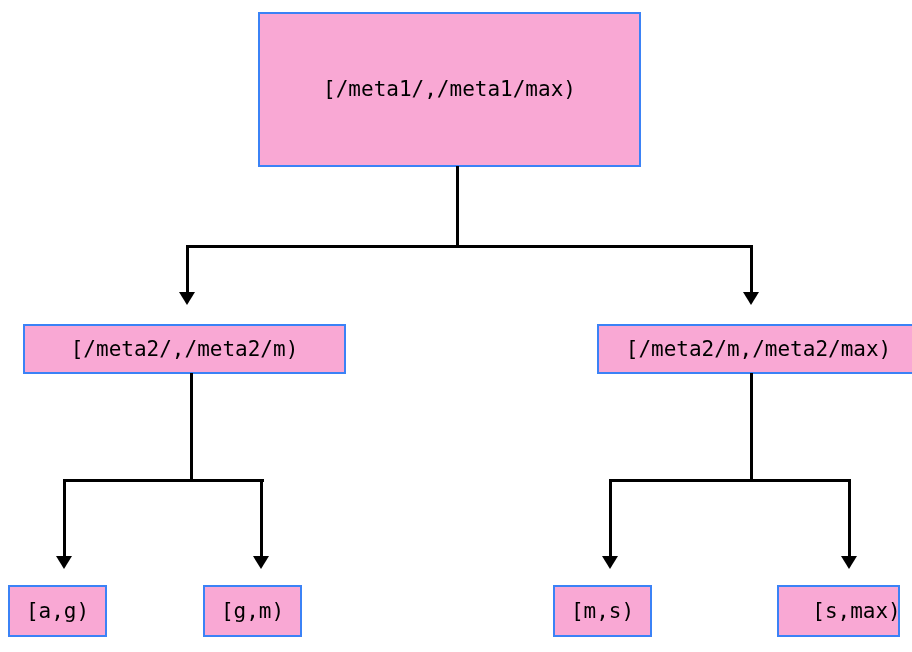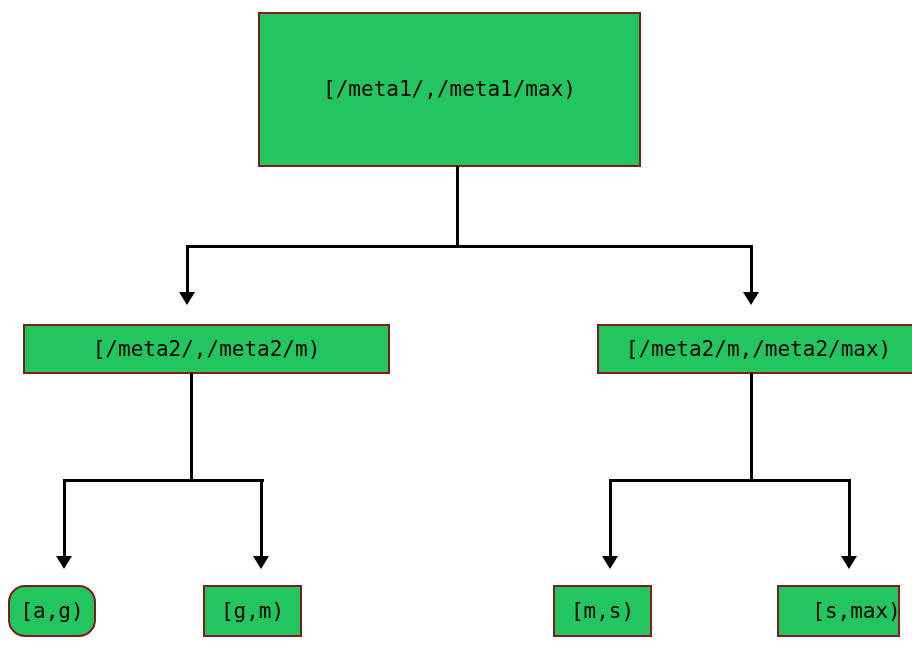--- a/index.html
+++ b/index.html
@@ -12,22 +12,22 @@
     position: relative;
     width: 912px;
     height: 652px;
     background: #ffffff;
     overflow: hidden;
     font-family: "DejaVu Sans Mono", "Liberation Mono", monospace;
   }
   .node {
     position: absolute;
     box-sizing: border-box;
-    border: 2px solid #7f1d1d;
-    background: #22c55e;
+    border: 2px solid #3b82f6;
+    background: #f9a8d4;
     display: flex;
     align-items: center;
     justify-content: center;
     color: #000000;
     white-space: pre;
     letter-spacing: 0px;
   }
   .node-label {
     display: block;
     line-height: 1;
@@ -37,28 +37,28 @@
     top: 12px;
     width: 383px;
     height: 155px;
     font-size: 21px;
   }
   .node-mid {
     top: 324px;
     height: 50px;
     font-size: 21px;
   }
-  .node-mid-left  { left: 23px;  width: 367px; }
+  .node-mid-left  { left: 23px;  width: 323px; }
   .node-mid-right { left: 580px; width: 323px; margin-left: 17px; }
   .node-leaf {
     top: 585px;
     height: 52px;
     font-size: 21px;
   }
-  .leaf-ag   { left: 8px;   width: 88px; border-radius: 17px; }
+  .leaf-ag   { left: 8px;   width: 99px; }
   .leaf-gm   { left: 203px; width: 99px; }
   .leaf-ms   { left: 553px; width: 99px; }
   .leaf-smax { left: 777px; width: 123px; padding-left: 36px; }
 
   
   .vline {
     position: absolute;
     width: 3px;
     background: #000000;
   }

